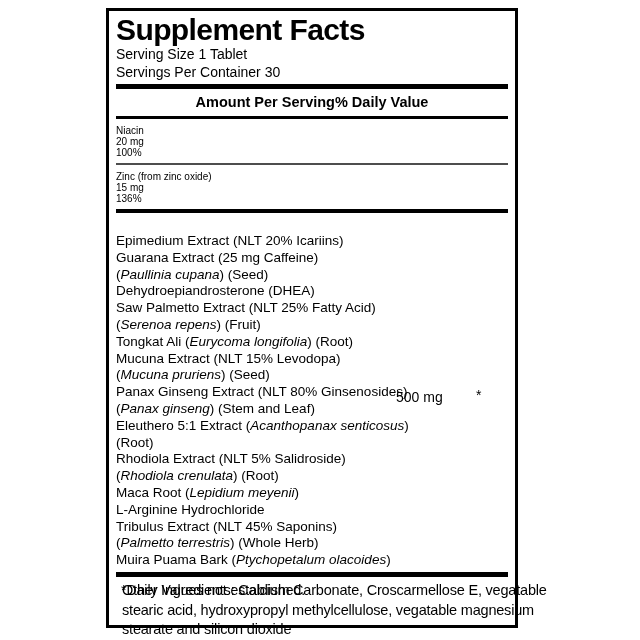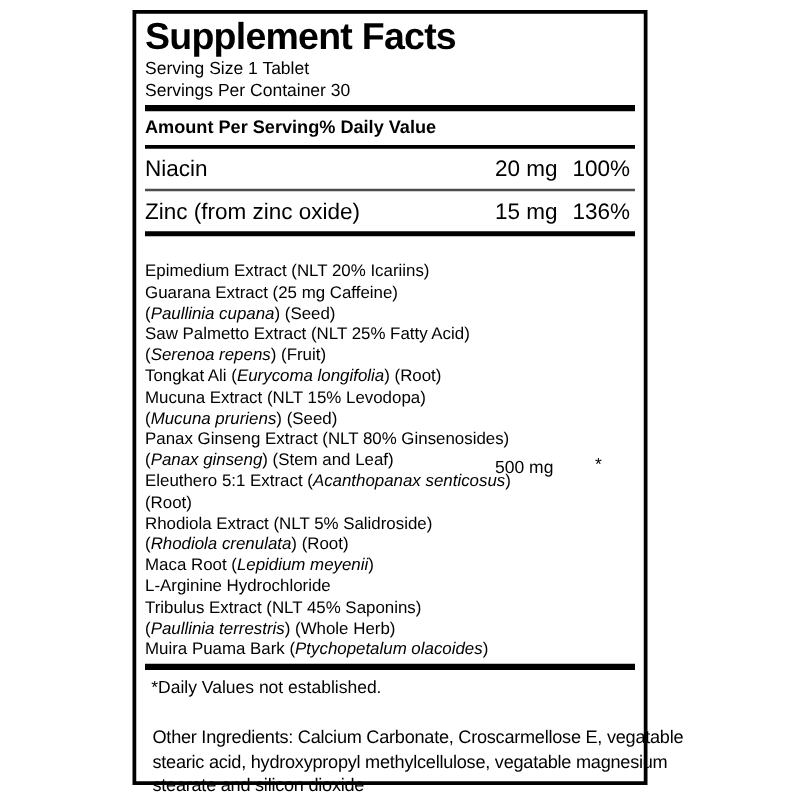--- a/index.html
+++ b/index.html
@@ -16,24 +16,24 @@
   .title {
     font-size:30px; font-weight:bold; letter-spacing:-0.6px;
     line-height:31px; margin:3px 0 1px 0; white-space:nowrap;
   }
   .serv { font-size:14px; line-height:17.5px; }
   .bar5 { height:5px; background:#000; margin-top:3px; }
   .bar3 { height:3px; background:#000; }
   .bar4 { height:4px; background:#000; }
   .hairline { height:2px; background:#4d4d4d; }
   .chead {
-    display:flex; justify-content:flex-start;
+    display:flex; justify-content:center;
     font-weight:bold; font-size:14.5px; padding:5px 0 6px 0;
   }
-  .nrow { display:flex; font-size:18px; padding:6px 0 5px 0; }
+  .nrow { display:flex; font-size:10px; padding:6px 0 5px 0;flex-direction:column; }
   .nname { flex:1; }
   .namount { width:62px; }
   .ndv { width:50px; }
   .blend {
     position:relative; padding-top:20px;
     font-size:13.5px; line-height:16.8px;
   }
   .bline span.it { font-style:italic; }
   .blend-amt { position:absolute; top:176px; left:280px; font-size:14px; }
   .blend-ast { position:absolute; top:174px; left:360px; font-size:14px; }
@@ -75,35 +75,36 @@
       </div>
     </div>
 
   <div class="bar4"></div>
 
   <div class="blend">
     <div>
         <div class="bline"><span>Epimedium Extract (NLT 20% Icariins)</span></div>
         <div class="bline"><span>Guarana Extract (25 mg Caffeine)</span></div>
         <div class="bline"><span>(</span><span class="it">Paullinia cupana</span><span>)  (Seed)</span></div>
+        <div class="bline"><span>Dehydroepiandrosterone (DHEA)</span></div>
         <div class="bline"><span>Saw Palmetto Extract (NLT 25% Fatty Acid)</span></div>
         <div class="bline"><span>(</span><span class="it">Serenoa repens</span><span>) (Fruit)</span></div>
         <div class="bline"><span>Tongkat Ali (</span><span class="it">Eurycoma longifolia</span><span>) (Root)</span></div>
         <div class="bline"><span>Mucuna Extract (NLT 15% Levodopa)</span></div>
         <div class="bline"><span>(</span><span class="it">Mucuna pruriens</span><span>) (Seed)</span></div>
         <div class="bline"><span>Panax Ginseng Extract (NLT 80% Ginsenosides)</span></div>
         <div class="bline"><span>(</span><span class="it">Panax ginseng</span><span>) (Stem and Leaf)</span></div>
         <div class="bline"><span>Eleuthero 5:1 Extract (</span><span class="it">Acanthopanax senticosus</span><span>)</span></div>
         <div class="bline"><span>(Root)</span></div>
         <div class="bline"><span>Rhodiola Extract (NLT 5% Salidroside)</span></div>
         <div class="bline"><span>(</span><span class="it">Rhodiola crenulata</span><span>) (Root)</span></div>
         <div class="bline"><span>Maca Root (</span><span class="it">Lepidium meyenii</span><span>)</span></div>
         <div class="bline"><span>L-Arginine Hydrochloride</span></div>
         <div class="bline"><span>Tribulus Extract (NLT 45% Saponins)</span></div>
-        <div class="bline"><span>(</span><span class="it">Paullinia terrestris</span><span>) (Whole Herb)</span></div>
+        <div class="bline"><span>(</span><span class="it">Palmetto terrestris</span><span>) (Whole Herb)</span></div>
         <div class="bline"><span>Muira Puama Bark (</span><span class="it">Ptychopetalum olacoides</span><span>)</span></div>
       </div>
     <span class="blend-amt">500 mg</span>
     <span class="blend-ast">*</span>
   </div>
 
   <div class="bar5"></div>
 
   <div class="footnote">*Daily Values not established.</div>
 </div>

